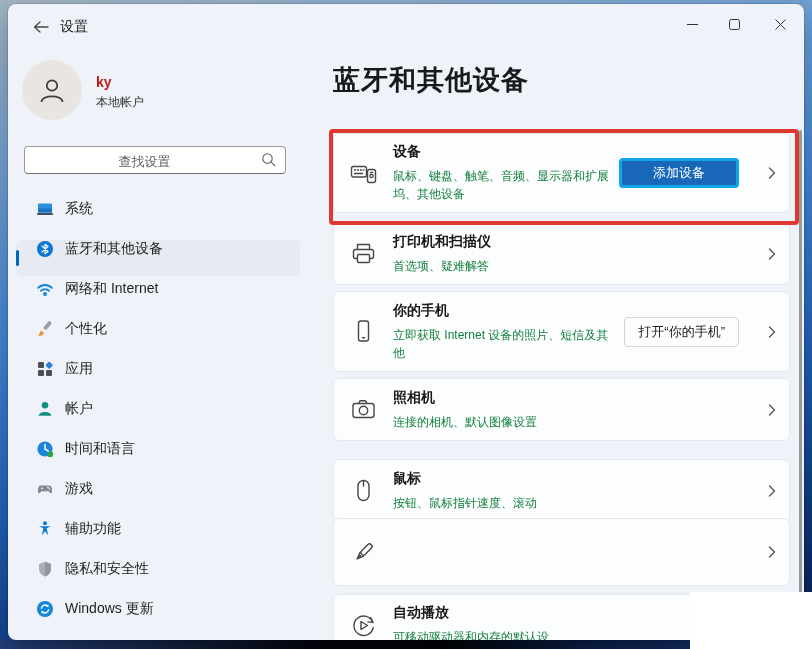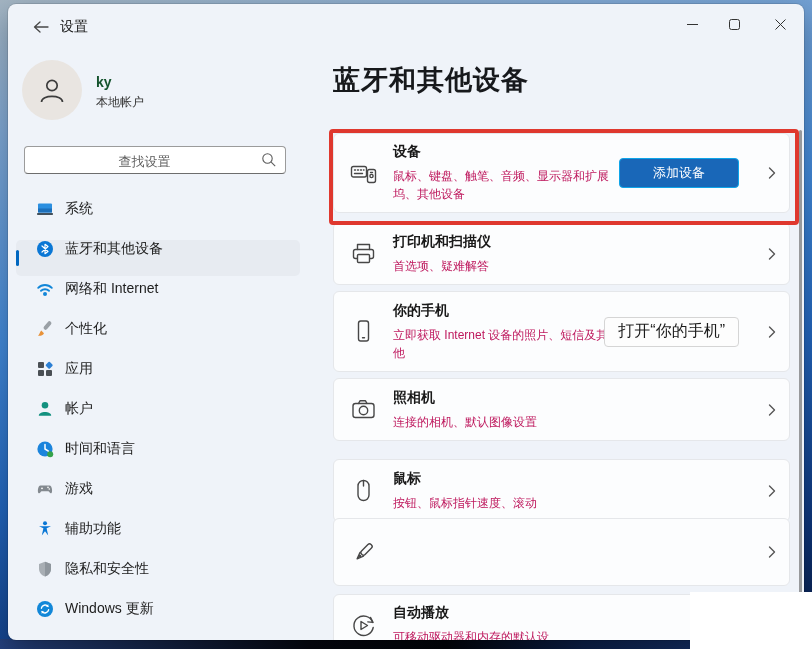--- a/index.html
+++ b/index.html
@@ -12,21 +12,21 @@
     background:#eff3f9;overflow:hidden;box-shadow:0 0 0 1px rgba(0,0,0,.10),0 10px 28px rgba(0,0,0,.28);}
   
   .back-btn{position:absolute;left:20px;top:12px;width:26px;height:22px;color:#474747;font-size:17px;
     display:flex;align-items:center;justify-content:center;cursor:pointer;}
   .app-title{position:absolute;left:52px;top:14px;font-size:14px;color:#1b1b1b;}
   .win-btn{position:absolute;top:6px;width:40px;height:28px;display:flex;align-items:center;justify-content:center;}
   .wb-min{left:664px}.wb-max{left:706px}.wb-close{left:752px}
   
   .avatar{position:absolute;left:14px;top:56px;width:60px;height:60px;border-radius:50%;
     background:#e9e5e1;display:flex;align-items:center;justify-content:center;}
-  .profile-name{position:absolute;left:88px;top:70px;font-size:14px;font-weight:700;color:#14532d;}
+  .profile-name{position:absolute;left:88px;top:70px;font-size:14px;font-weight:700;color:#b91c1c;}
   .profile-type{position:absolute;left:88px;top:90px;font-size:12px;color:#333;}
   
   .search-box{position:absolute;left:16px;top:142px;width:262px;height:28px;background:#fff;
     border:1px solid #9b9b9b;border-bottom-color:#6d6d6d;border-radius:4px;box-sizing:border-box;}
   .search-box input{position:absolute;left:10px;top:1px;width:215px;height:24px;border:0;outline:0;
     font-size:13px;color:#333;background:transparent;font-family:"Liberation Sans",sans-serif;text-align:center;}
   .search-box input::placeholder{color:#5f5f5f;opacity:1;}
   .search-icon{position:absolute;right:8px;top:5px;}
   
   .side-item{position:absolute;left:8px;width:284px;height:36px;border-radius:5px;
@@ -36,27 +36,27 @@
   .side-item.selected .accent-pill{display:block;}
   .sicon{width:18px;height:18px;margin-left:20px;flex:0 0 18px;display:flex;}
   .slabel{margin-left:11px;font-size:14px;color:#1d1d1d;white-space:nowrap;}
   
   .page-title{position:absolute;left:325px;top:58px;font-size:27px;font-weight:600;color:#17191c;letter-spacing:1px;}
   .card{position:absolute;left:325px;width:457px;background:#fcfdfe;border:1px solid #e5e7ea;
     border-radius:6px;box-sizing:border-box;display:flex;align-items:center;padding:12px 16px;}
   .card-icon{flex:0 0 27px;height:27px;margin-right:16px;display:flex;}
   .card-text{flex:1;min-width:0;}
   .card-title{font-size:14px;font-weight:600;color:#191919;}
-  .card-desc{font-size:12px;color:#be185d;line-height:1.5;margin-top:6px;}
+  .card-desc{font-size:12px;color:#15803d;line-height:1.5;margin-top:6px;}
   .desc-narrow{max-width:226px;}
   .btn-blue{position:absolute;right:50px;top:50%;transform:translateY(-50%);width:120px;height:30px;
-    background:#1967b8;border:1px solid #0ea5e9;color:#fff;font-size:13px;border-radius:4px;
+    background:#1967b8;border:3px solid #0ea5e9;color:#fff;font-size:13px;border-radius:4px;
     display:flex;align-items:center;justify-content:center;cursor:pointer;}
   .btn-white{position:absolute;right:50px;top:50%;transform:translateY(-50%);height:30px;padding:0 13px;
-    background:#fdfdfd;border:1px solid #d5d5d5;color:#1b1b1b;font-size:16px;border-radius:4px;
+    background:#fdfdfd;border:1px solid #d5d5d5;color:#1b1b1b;font-size:13px;border-radius:4px;
     display:flex;align-items:center;justify-content:center;cursor:pointer;white-space:nowrap;}
   .chev{position:absolute;right:13px;top:50%;transform:translateY(-50%);display:flex;}
   .scrollbar{position:absolute;left:791px;top:126px;width:3px;height:494px;border-radius:2px;background:#97999c;}
   .highlight-red{position:absolute;left:321px;top:125px;width:462px;height:88px;
     border:4px solid #df382e;border-radius:4px;pointer-events:none;z-index:40;}
   .white-cover{position:absolute;left:690px;top:592px;width:122px;height:57px;background:#ffffff;z-index:50;}
   svg{display:block;}
 </style>
 </head>
 <body>

